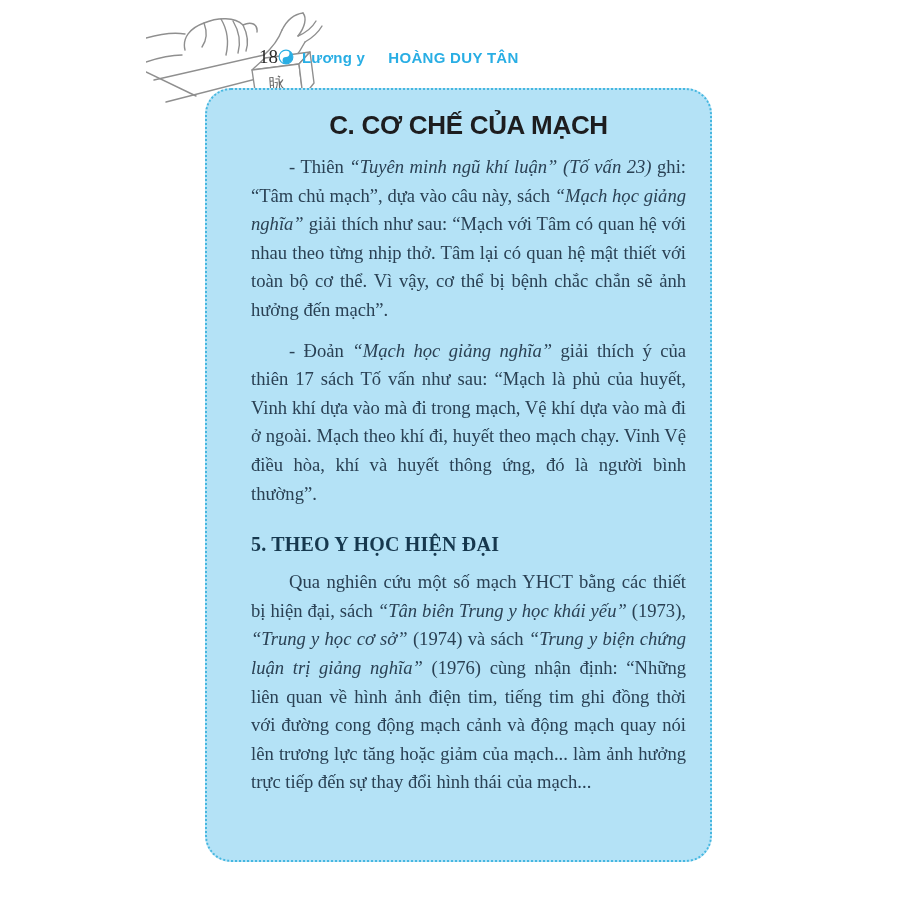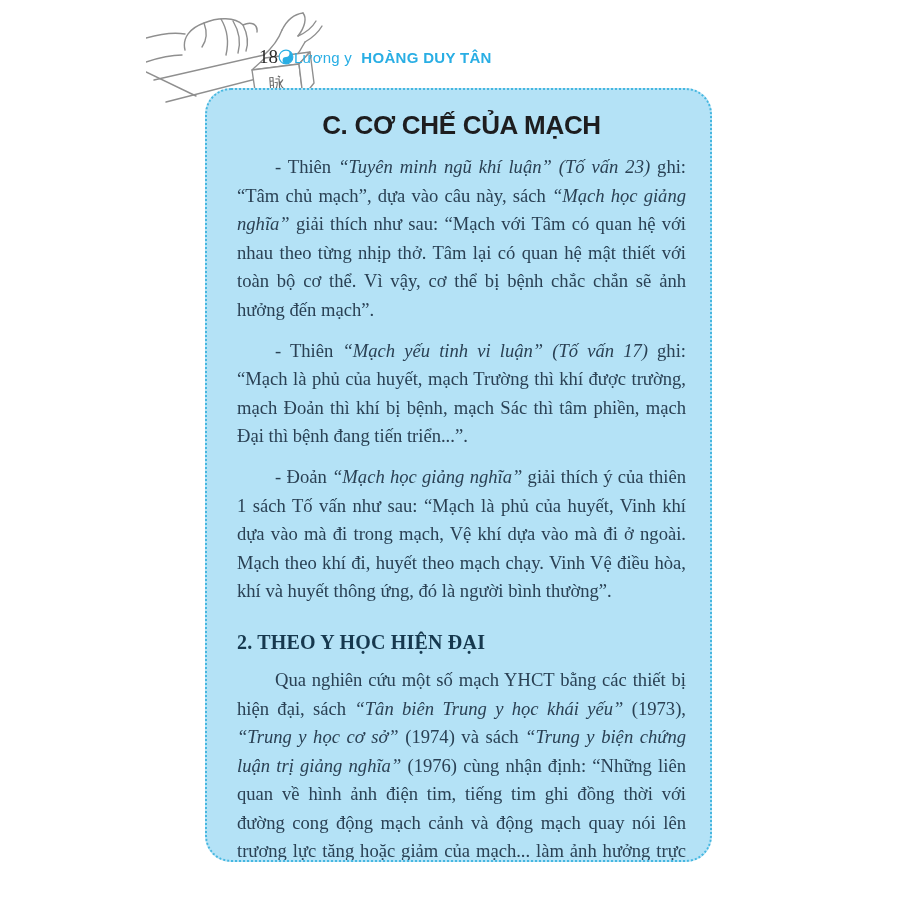--- a/index.html
+++ b/index.html
@@ -33,30 +33,30 @@
     font-size:19px;color:#2b2b2b;
   }
   .yinyang{width:16px;height:16px;display:block;}
   .author-line{
     font-family:"Liberation Sans",sans-serif;
     color:var(--accent-cyan);
     font-size:15px;
     letter-spacing:.2px;
     white-space:nowrap;
   }
-  .author-prefix{font-weight:400;}
-  .author-name{font-weight:800;margin-left:5px;letter-spacing:.3px;}
+  .author-prefix{font-weight:700;margin-left:8px;}
+  .author-name{font-weight:800;margin-left:19px;letter-spacing:.3px;}
   
   .content-box{
     position:absolute;left:205px;top:88px;
     width:507px;height:774px;
     background:var(--box-fill);
     border:2px dotted var(--box-border);
     border-radius:26px;
-    padding:12px 24px 16px 30px;
+    padding:12px 24px 16px 44px;
     overflow:hidden;
   }
   .box-title{
     font-family:"Liberation Sans",sans-serif;
     font-weight:800;
     font-size:26px;
     letter-spacing:-.3px;
     color:var(--title-text);
     text-align:center;
     margin:8px 0 0 0;
@@ -125,23 +125,22 @@
       <span class="author-prefix">Lương y</span>
       <span class="author-name">HOÀNG DUY TÂN</span>
     </span>
   </div>
 
   <div class="content-box">
     <h1 class="box-title">C. CƠ CHẾ CỦA MẠCH</h1>
     <div id="sections">
         <section>
           <p class="body-para"><span>- Thiên </span><i>“Tuyên minh ngũ khí luận” (Tố vấn 23)</i><span> ghi: “Tâm chủ mạch”, dựa vào câu này, sách </span><i>“Mạch học giảng nghĩa”</i><span> giải thích như sau: “Mạch với Tâm có quan hệ với nhau theo từng nhịp thở. Tâm lại có quan hệ mật thiết với toàn bộ cơ thể. Vì vậy, cơ thể bị bệnh chắc chắn sẽ ảnh hưởng đến mạch”.</span></p>
-          <p class="body-para"><span>- Thiên </span><i>“Mạch yếu tinh vi luận” (Tố vấn 17)</i><span> ghi: “Mạch là phủ của huyết, mạch Trường thì khí được trường, mạch Đoản thì khí bị bệnh, mạch Sác thì tâm phiền, mạch Đại thì bệnh đang tiến triển...”.</span></p>
-          <p class="body-para"><span>- Đoản </span><i>“Mạch học giảng nghĩa”</i><span> giải thích ý của thiên 1 sách Tố vấn như sau: “Mạch là phủ của huyết, Vinh khí dựa vào mà đi trong mạch, Vệ khí dựa vào mà đi ở ngoài. Mạch theo khí đi, huyết theo mạch chạy. Vinh Vệ điều hòa, khí và huyết thông ứng, đó là người bình thường”.</span></p>
+          <p class="body-para"><span>- Đoản </span><i>“Mạch học giảng nghĩa”</i><span> giải thích ý của thiên 17 sách Tố vấn như sau: “Mạch là phủ của huyết, Vinh khí dựa vào mà đi trong mạch, Vệ khí dựa vào mà đi ở ngoài. Mạch theo khí đi, huyết theo mạch chạy. Vinh Vệ điều hòa, khí và huyết thông ứng, đó là người bình thường”.</span></p>
         </section>
         <section>
-          <h2 class="section-heading">2. THEO Y HỌC HIỆN ĐẠI</h2>
+          <h2 class="section-heading">5. THEO Y HỌC HIỆN ĐẠI</h2>
           <p class="body-para"><span>Qua nghiên cứu một số mạch YHCT bằng các thiết bị hiện đại, sách </span><i>“Tân biên Trung y học khái yếu”</i><span> (1973), </span><i>“Trung y học cơ sở”</i><span> (1974) và sách </span><i>“Trung y biện chứng luận trị giảng nghĩa”</i><span> (1976) cùng nhận định: “Những liên quan về hình ảnh điện tim, tiếng tim ghi đồng thời với đường cong động mạch cảnh và động mạch quay nói lên trương lực tăng hoặc giảm của mạch... làm ảnh hưởng trực tiếp đến sự thay đổi hình thái của mạch...</span></p>
         </section>
       </div>
   </div>
 
 </div>
 
 </body></html>

